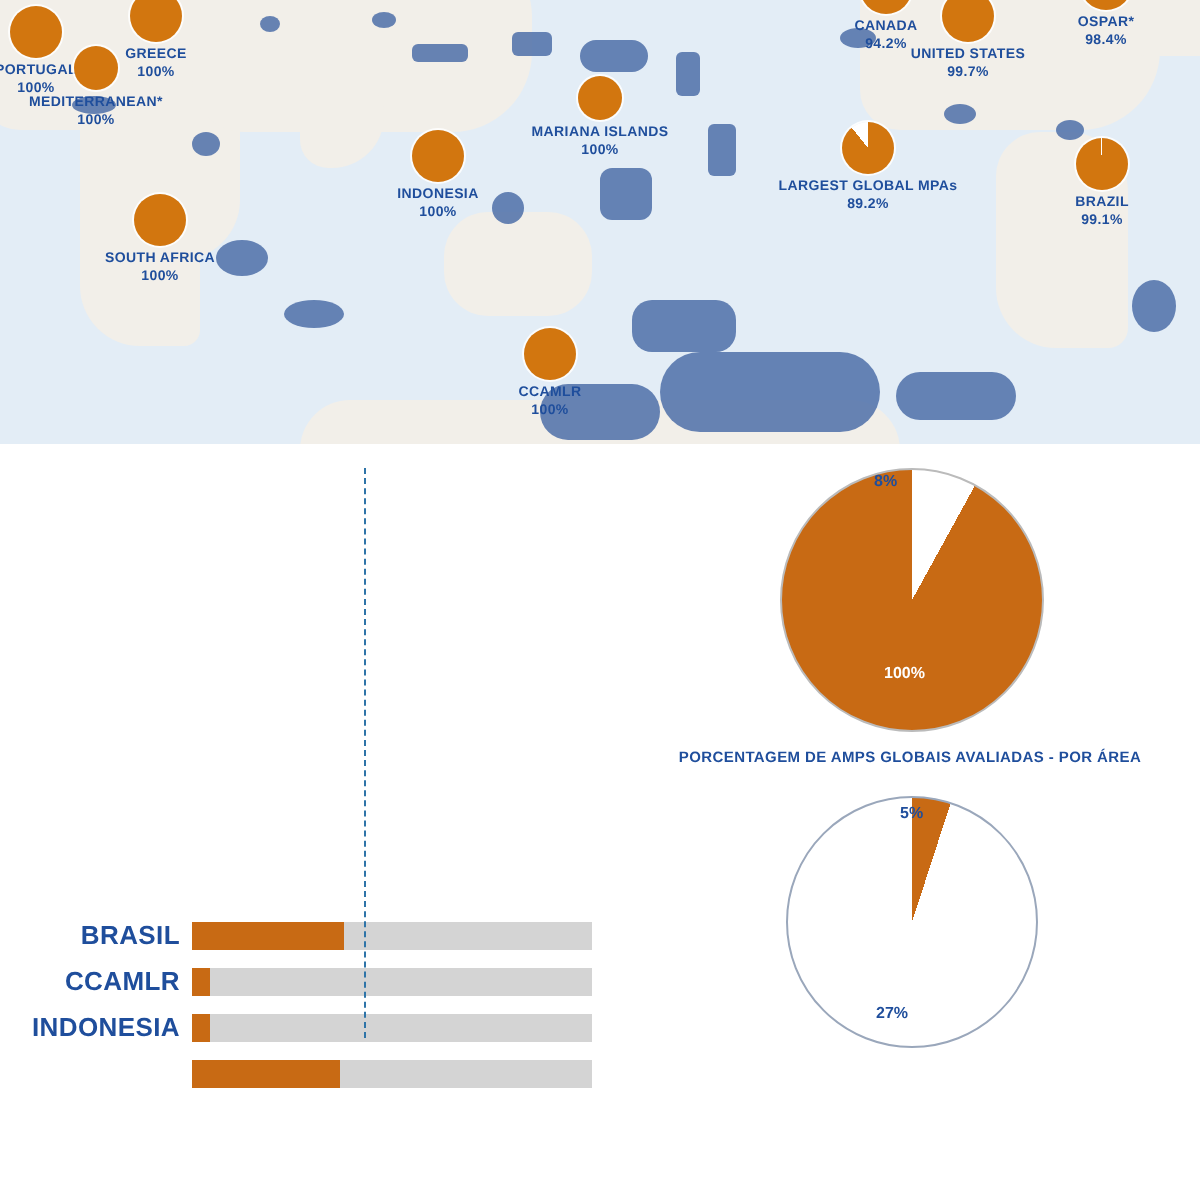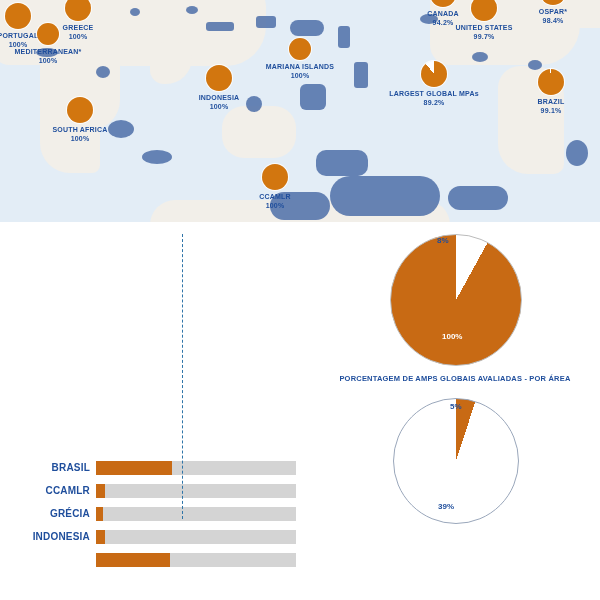--- a/index.html
+++ b/index.html
@@ -18,21 +18,21 @@
   .label .pct{display:block;font-weight:bold;}
 
   
   .panel-b{position:absolute;left:0;top:222px;width:310px;height:378px;background:#fff;}
   .panel-letter{position:absolute;font-weight:bold;font-size:13px;color:#1f4e9c;}
   #panel-b-letter{left:10px;top:232px;}
   #panel-c-letter{left:318px;top:232px;}
 
   .bar-rows{position:absolute;left:96px;top:236px;width:200px;}
   .bar-row{height:19px;display:flex;align-items:center;margin-bottom:4px;position:relative;}
-  .bar-cat{position:absolute;right:100%;margin-right:6px;font-size:10px;font-weight:bold;color:#1f4e9c;white-space:nowrap;letter-spacing:.2px;}
+  .bar-cat{position:absolute;right:100%;margin-right:6px;font-size:13px;font-weight:bold;color:#1f4e9c;white-space:nowrap;letter-spacing:.2px;}
   .bar-track{position:relative;height:14px;width:200px;background:#d4d4d4;}
   .bar-fill{position:absolute;left:0;top:0;height:14px;background:#c86a14;}
   .target-line{position:absolute;left:0;top:0;width:0;border-left:1.5px dashed #2e74a8;height:285px;}
 
   
   .panel-c{position:absolute;left:310px;top:222px;width:290px;height:378px;background:#fff;}
   .pie-big{position:absolute;border-radius:50%;}
   .pie-caption{position:absolute;width:290px;text-align:center;font-size:7.5px;font-weight:bold;color:#1f4e9c;letter-spacing:.2px;}
   .pie-val{position:absolute;font-size:8px;font-weight:bold;}
   .pie-val.white{color:#fff;}
@@ -118,26 +118,20 @@
             <div class="bar-fill" style="width: 75.7143px;"></div>
           </div>
         </div>
         <div class="bar-row">
           <div class="bar-cat">CCAMLR</div>
           <div class="bar-track">
             <div class="bar-fill" style="width: 8.57143px;"></div>
           </div>
         </div>
         <div class="bar-row">
-          <div class="bar-cat">GRÉCIA</div>
-          <div class="bar-track">
-            <div class="bar-fill" style="width: 7.14286px;"></div>
-          </div>
-        </div>
-        <div class="bar-row">
           <div class="bar-cat">INDONESIA</div>
           <div class="bar-track">
             <div class="bar-fill" style="width: 8.57143px;"></div>
           </div>
         </div>
         <div class="bar-row">
           <div class="bar-track">
             <div class="bar-fill" style="width: 74.2857px;"></div>
           </div>
         </div>
@@ -146,17 +140,17 @@
   <div class="target-line" style="left: 181.714px; top: 12px; position: absolute;"></div>
     </div>
 
   <div class="panel-c">
     <div class="pie-big" id="pie-area" style="left: 80px; top: 12px; width: 130px; height: 130px; background: conic-gradient(rgb(255, 255, 255) 0deg, rgb(255, 255, 255) 28.8deg, rgb(200, 106, 20) 28.8deg, rgb(200, 106, 20) 360deg); border: 1px solid rgb(187, 187, 187);"></div>
     <div class="pie-val white" id="pie-area-major" style="left:132px;top:110px;">100%</div>
     <div class="pie-val blue" id="pie-area-minor" style="left:127px;top:14px;">8%</div>
     <div class="pie-caption" style="left:0;top:152px;">PORCENTAGEM DE AMPS GLOBAIS AVALIADAS - POR ÁREA</div>
 
     <div class="pie-big" id="pie-number" style="left: 83px; top: 176px; width: 124px; height: 124px; background: conic-gradient(rgb(200, 106, 20) 0deg, rgb(200, 106, 20) 18deg, rgb(255, 255, 255) 18deg, rgb(255, 255, 255) 360deg); border: 1px solid rgb(154, 167, 187);"></div>
-    <div class="pie-val blue" id="pie-number-major" style="left:128px;top:280px;">39%</div>
+    <div class="pie-val blue" id="pie-number-major" style="left:128px;top:280px;">27%</div>
     <div class="pie-val blue" id="pie-number-minor" style="left:140px;top:180px;">5%</div>
   </div>
 
 </div>
 
 </body></html>

